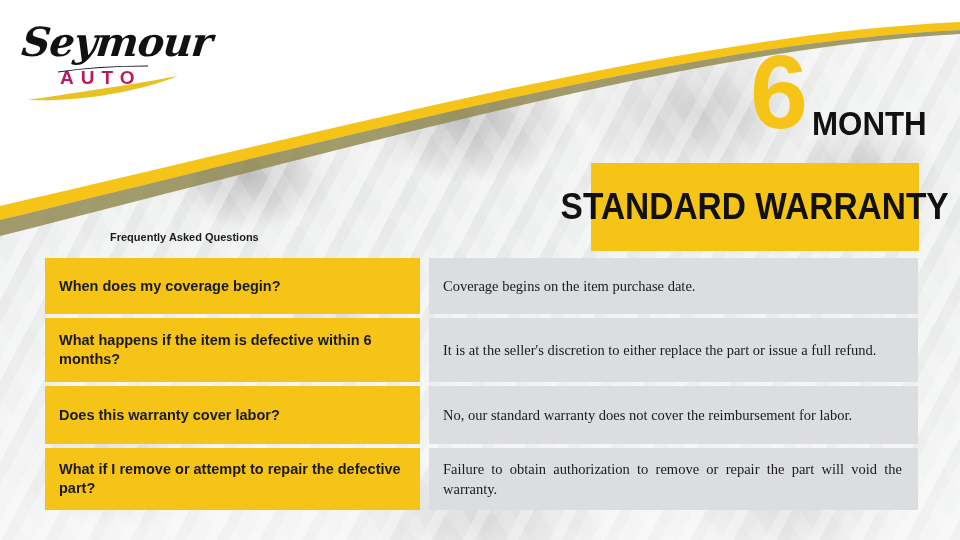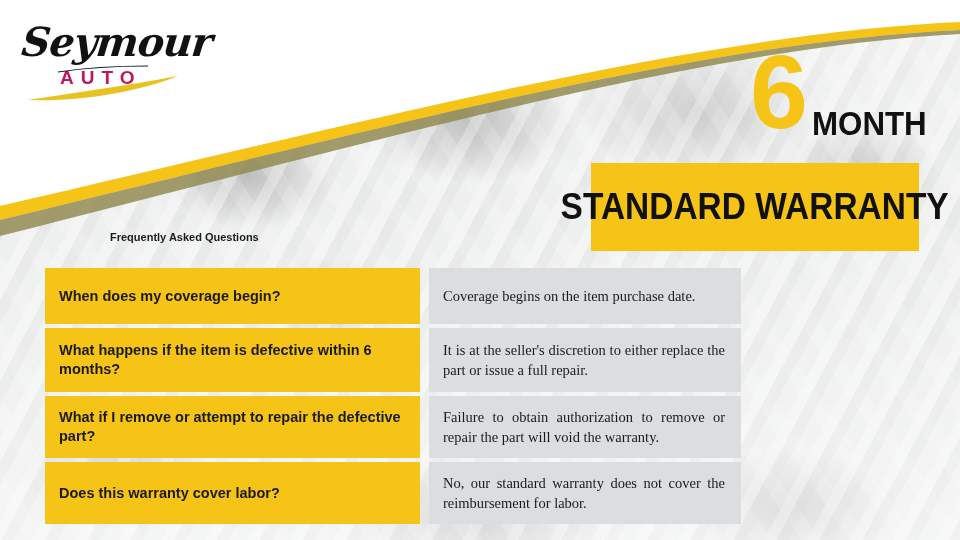--- a/index.html
+++ b/index.html
@@ -88,21 +88,21 @@
 
   
   .faq-title{
     position:absolute;left:110px;top:231px;
     font-family:"Liberation Sans", sans-serif;
     font-weight:700;font-size:11px;color:#1a1a1a;
   }
 
   
   .faq-table{
-    position:absolute;left:45px;top:268px;width:696px;
+    position:absolute;left:45px;top:258px;width:873px;
   }
   .faq-row{display:flex;margin-bottom:4px;}
   .faq-row:last-child{margin-bottom:0;}
   .faq-q{
     width:375px;min-height:52px;box-sizing:border-box;
     background:#F6C416;
     padding:11px 14px 11px 14px;
     display:flex;align-items:center;
     font-family:"Liberation Sans", sans-serif;
     font-weight:700;font-size:14.5px;line-height:19px;color:#1a1a1a;
@@ -164,35 +164,35 @@
       <div class="faq-gap"></div>
       <div class="faq-a">
           <span>Coverage begins on the item purchase date.</span>
         </div>
     </div>
 
     <div class="faq-row r2">
       <div class="faq-q">What happens if the item is defective within 6 months?</div>
       <div class="faq-gap"></div>
       <div class="faq-a">
-          <span>It is at the seller's discretion to either replace the part or issue a full repair.</span>
+          <span>It is at the seller's discretion to either replace the part or issue a full refund.</span>
+        </div>
+    </div>
+
+    <div class="faq-row r3">
+      <div class="faq-q">Does this warranty cover labor?</div>
+      <div class="faq-gap"></div>
+      <div class="faq-a">
+          <span>No, our standard warranty does not cover the reimbursement for labor.</span>
         </div>
     </div>
 
     <div class="faq-row r4">
       <div class="faq-q">What if I remove or attempt to repair the defective part?</div>
       <div class="faq-gap"></div>
       <div class="faq-a">
           <span>Failure to obtain authorization to remove or repair the part will void the warranty.</span>
         </div>
     </div>
 
-    <div class="faq-row r3">
-      <div class="faq-q">Does this warranty cover labor?</div>
-      <div class="faq-gap"></div>
-      <div class="faq-a">
-          <span>No, our standard warranty does not cover the reimbursement for labor.</span>
-        </div>
-    </div>
-
   </div>
 
 </div>
 
 </body></html>

